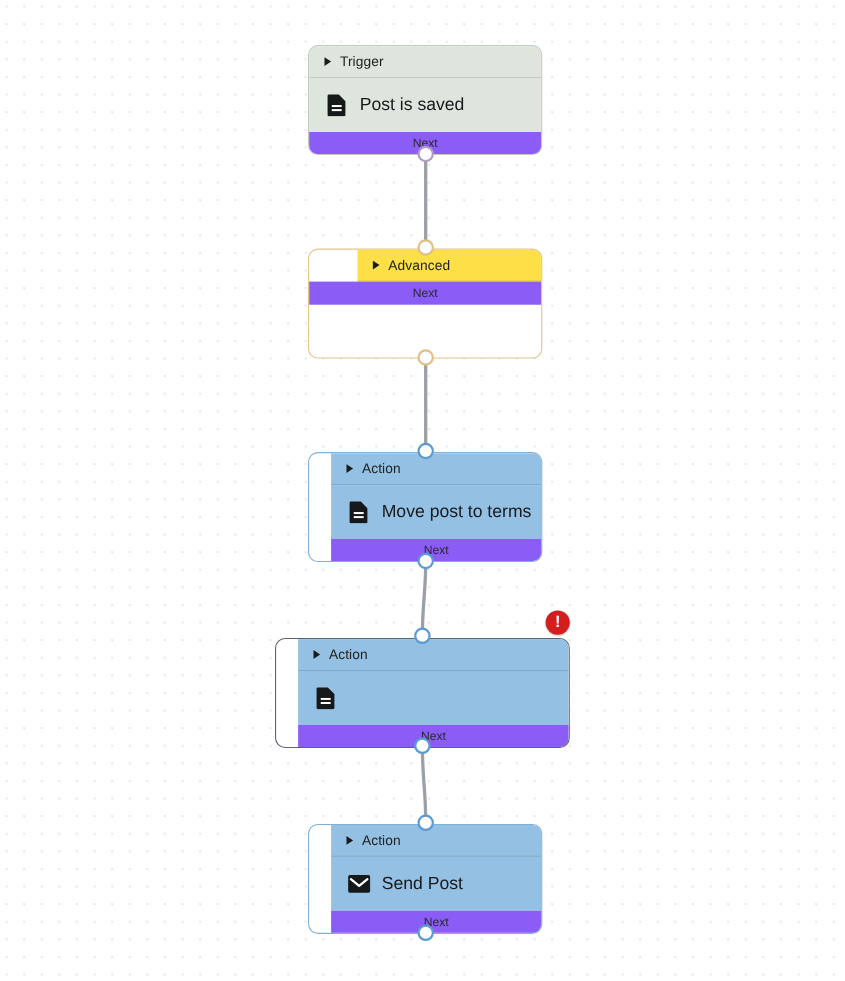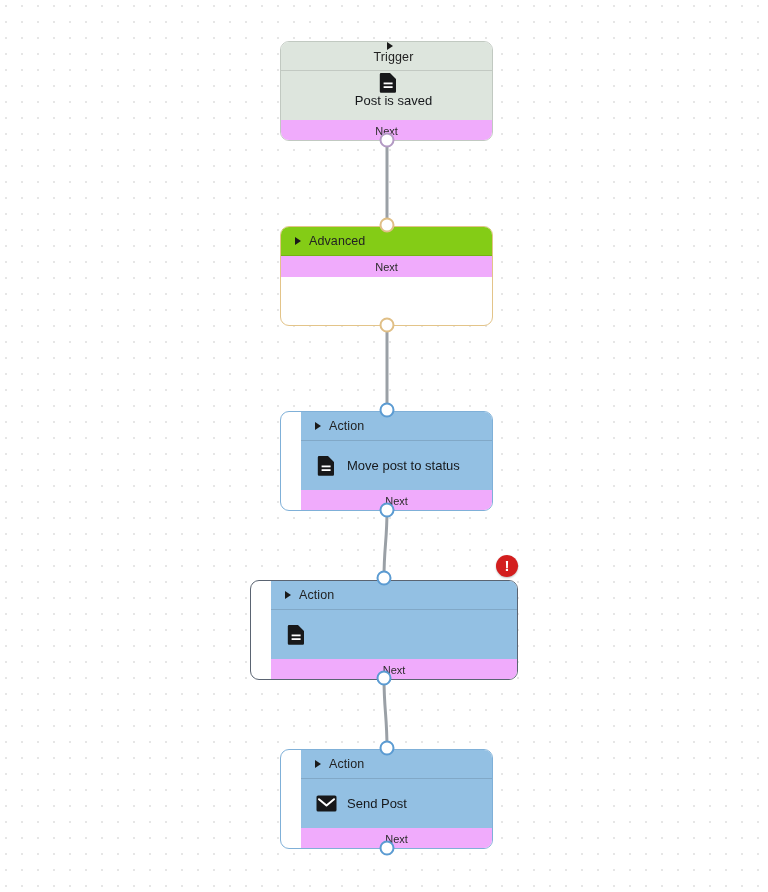--- a/index.html
+++ b/index.html
@@ -83,43 +83,43 @@
     width: 22px;
     height: 22px;
     flex: 0 0 22px;
     margin-right: 10px;
     display: flex;
     align-items: center;
     justify-content: center;
   }
   .node-icon svg { display: block; }
   .node-title {
-    font-size: 13px;
+    font-size: 16px;
     color: #16181b;
     white-space: nowrap;
   }
 
   .node-footer {
     height: 21px;
-    background: #f0abfc;
+    background: #8b5cf6;
     display: flex;
     align-items: center;
     justify-content: center;
     font-size: 11px;
     color: #2b2b2b;
     box-sizing: border-box;
   }
 
   
   .tint-trigger .node-header,
-  .tint-trigger .node-body { background: #dde5dd; flex-direction: column; }
+  .tint-trigger .node-body { background: #dde5dd; }
   .tint-trigger { border-color: #c1c9c1; }
 
   .tint-advanced .node-header,
-  .tint-advanced .node-body { background: #84cc16; }
+  .tint-advanced .node-body { background: #fde047; margin-left: 44px; }
   .tint-advanced { border-color: #e3c489; }
 
   .tint-action .node-header,
   .tint-action .node-body { background: #93c0e3; }
   .tint-action { border-color: #7fb0d8; padding-left: 20px; }
 
   
   .port {
     position: absolute;
     width: 15px;
@@ -200,21 +200,21 @@
       <span class="header-label">Action</span>
     </div>
     <div class="node-body">
       <span class="node-icon">
         <svg width="19" height="21" viewBox="0 0 19 21">
           <path d="M2 1 h9 l6 6 v12.5 a1.2 1.2 0 0 1 -1.2 1.2 H2 a1.2 1.2 0 0 1 -1.2 -1.2 V2.2 A1.2 1.2 0 0 1 2 1 Z" fill="#17181a"></path>
           <rect x="4.6" y="10.5" width="9" height="1.8" fill="#ffffff"></rect>
           <rect x="4.6" y="14.2" width="9" height="1.8" fill="#ffffff"></rect>
         </svg>
       </span>
-      <span class="node-title">Move post to status</span>
+      <span class="node-title">Move post to terms</span>
     </div>
     <div class="node-footer">Next</div>
   </div>
 
   <div class="node tint-action selected" style="left:250px; top:580px; width:268px; height:100px;">
     <div class="node-header">
       <span class="tri"></span>
       <span class="header-label">Action</span>
     </div>
     <div class="node-body">

